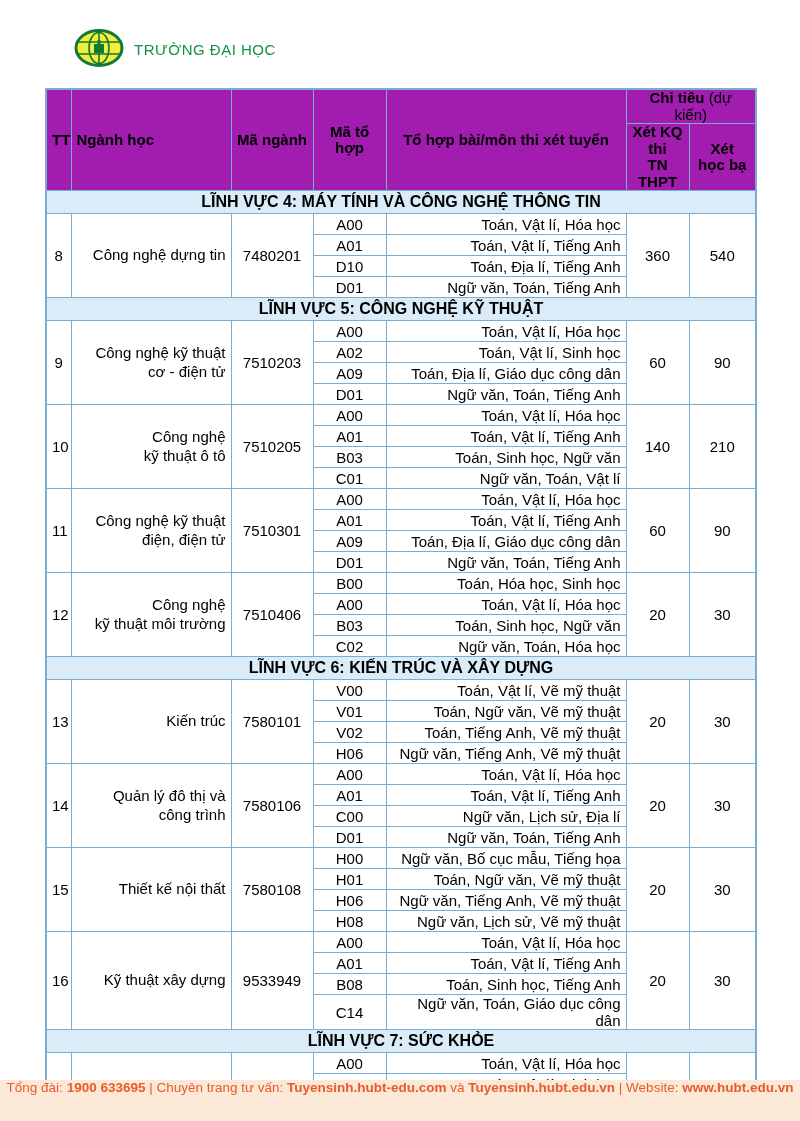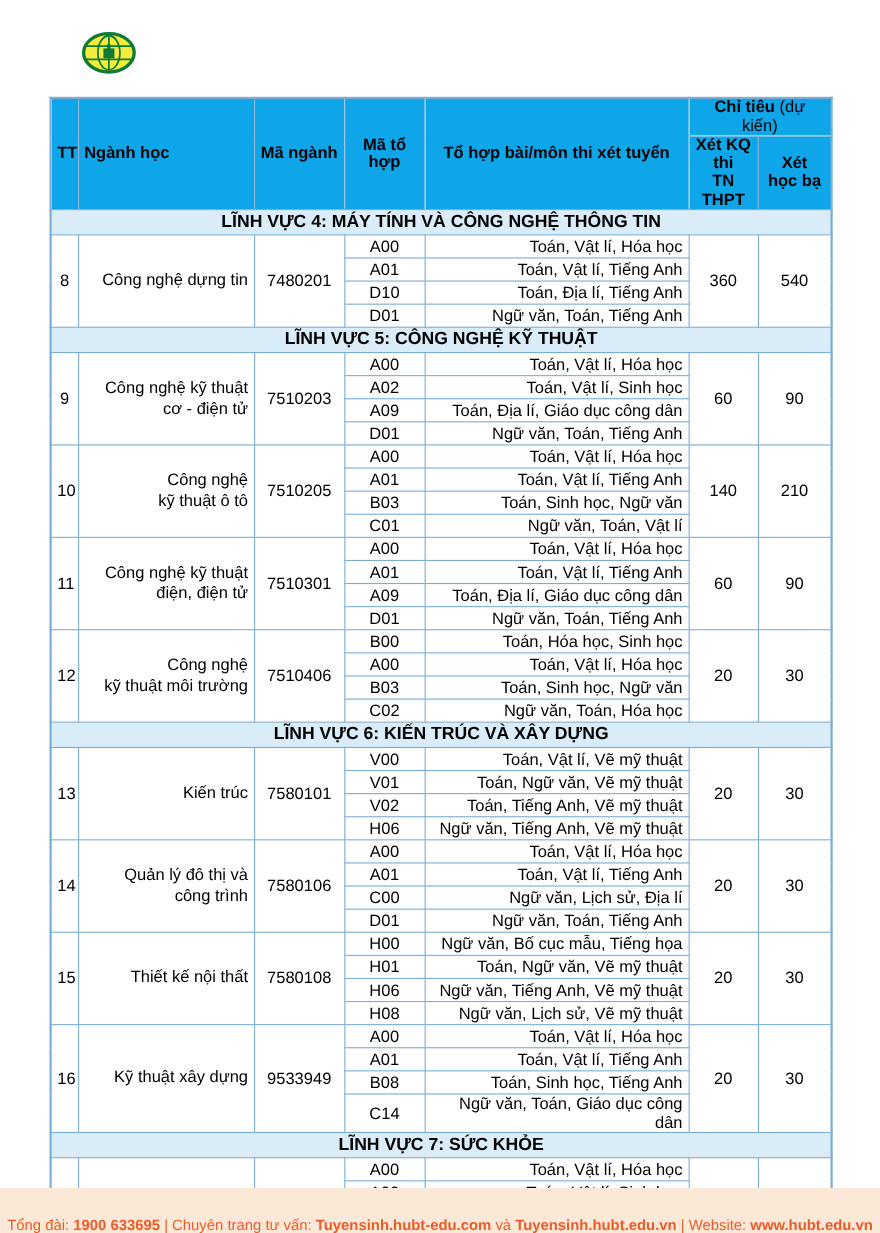--- a/index.html
+++ b/index.html
@@ -17,59 +17,60 @@
   
   table.adm {
     position:absolute; left:45px; top:88px; width:710px;
     border-collapse:collapse; table-layout:fixed;
     border:2px solid #7aadd3;
   }
   table.adm th, table.adm td {
     border:1px solid #7aadd3; padding:0 5px; font-size:15px;
     overflow:hidden;
   }
-  thead th { background:#0ea5e9; font-weight:bold; text-align:center; vertical-align:middle; line-height:1.1; }
+  thead th { background:#a21caf; font-weight:bold; text-align:center; vertical-align:middle; line-height:1.1; }
   thead tr.h-top { height:20px; }
   thead tr.h-bot { height:32px; }
   .pre { white-space:pre-line; }
   .note { font-weight:normal; }
   tbody tr { height:21px; }
   tbody tr.section { height:22px; }
   tbody tr.section td {
     background:#d9ecf7; font-weight:bold; text-align:center; font-size:16px; padding:2px 4px;
   }
   td.c { text-align:center; vertical-align:middle; }
   td.l { text-align:right; vertical-align:middle; }
   td.name { white-space:pre-line; line-height:1.25; }
   td.quota { font-size:15.5px; }
 
   
   .footer {
     position:absolute; left:0; bottom:0; width:800px; height:41px;
-    background:#fce8d6; display:flex; align-items:flex-end; justify-content:center;
+    background:#fce8d6; display:flex; align-items:flex-start; justify-content:center;
   }
   .footer .txt { color:#e85c2c; font-size:13.5px; white-space:nowrap; }
   .footer .b { font-weight:bold; }
 </style>
 </head>
 <body>
 
 <div class="brand">
   <span>
     <svg width="50" height="40" viewBox="0 0 50 40">
       <ellipse cx="25" cy="20" rx="23" ry="17.5" fill="#f6ec3c" stroke="#0e7a35" stroke-width="3"></ellipse>
       <ellipse cx="25" cy="20" rx="10" ry="15.5" fill="none" stroke="#0e7a35" stroke-width="1.6"></ellipse>
       <line x1="4" y1="14" x2="46" y2="14" stroke="#0e7a35" stroke-width="1.6"></line>
       <line x1="4" y1="26" x2="46" y2="26" stroke="#0e7a35" stroke-width="1.6"></line>
       <line x1="25" y1="4" x2="25" y2="36" stroke="#0e7a35" stroke-width="1.6"></line>
       <rect x="20" y="16" width="10" height="9" fill="#0e7a35"></rect>
       <rect x="23.5" y="12" width="3" height="5" fill="#0e7a35"></rect>
     </svg>
   </span>
   <div class="brand-text">
+    <div class="brand-line1">TRƯỜNG ĐẠI HỌC</div>
   </div>
 </div>
 
 <table class="adm">
   <colgroup>
     <col style="width:25px">
       <col style="width:160px">
       <col style="width:82px">
     <col style="width:73px">
       <col style="width:240px">

